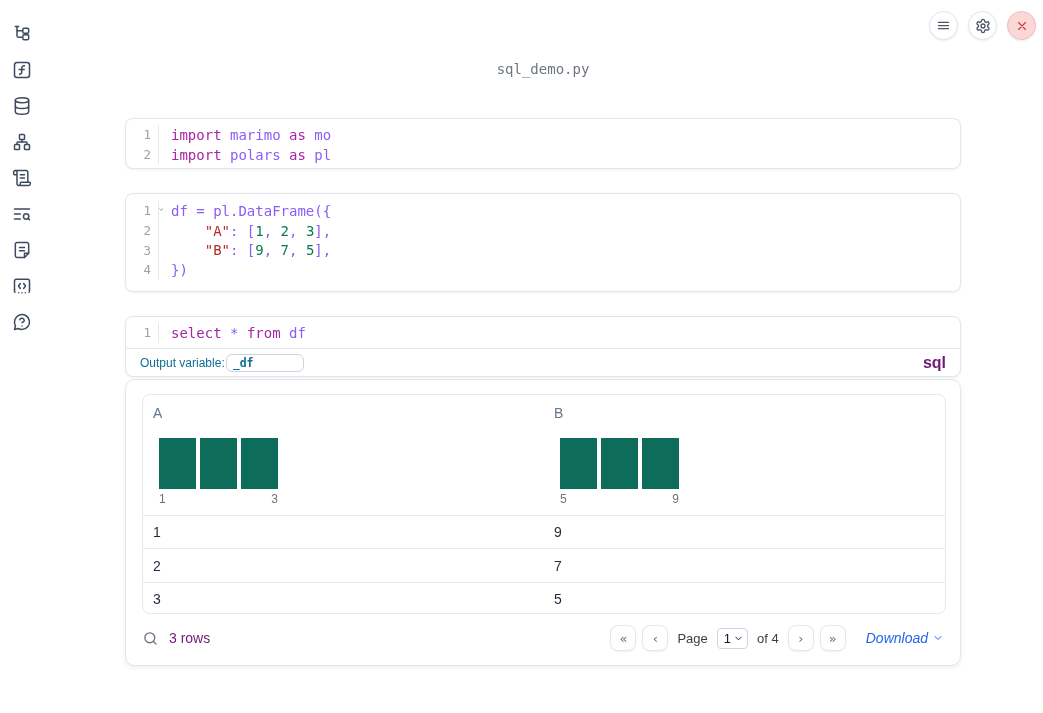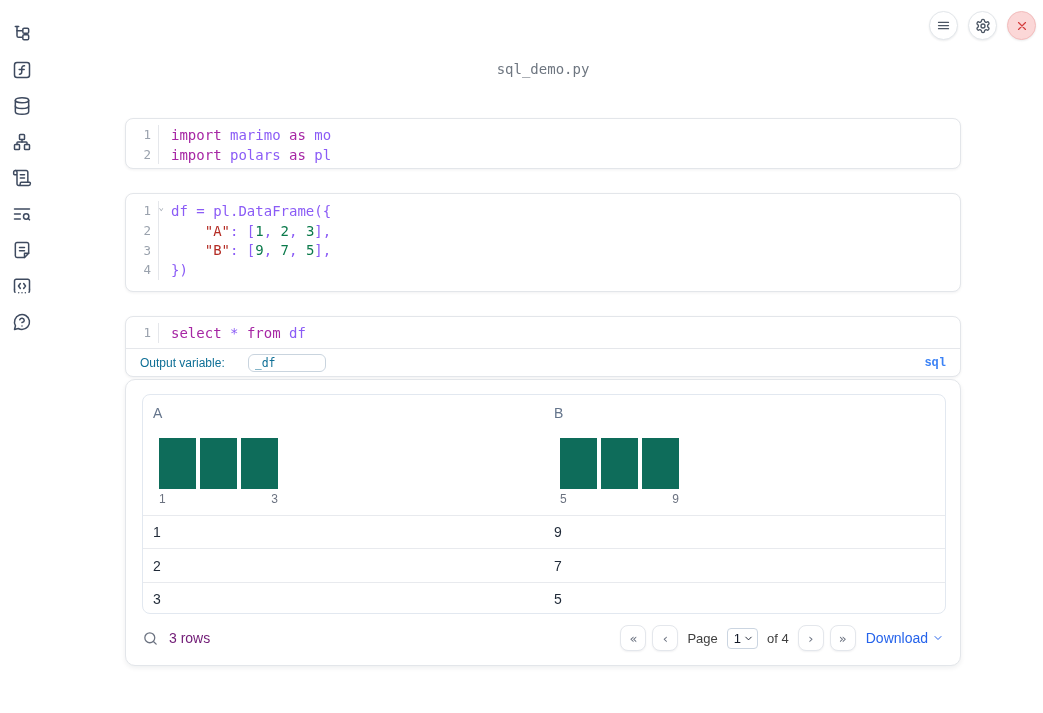--- a/index.html
+++ b/index.html
@@ -43,24 +43,24 @@
   .code-text { font-family:"DejaVu Sans Mono", monospace; font-size:14px; color:#1b1f24;
     white-space:pre; padding-left:12px; cursor:text; }
   .tok-kw { color:#a626a4; }
   .tok-pl { color:#8b5cf6; }
   .tok-str { color:#b42c24; }
   .tok-num { color:#0b7a4b; }
 
   .sql-code-row { border-bottom:1px solid #e5e7eb; padding-top:6px; padding-bottom:5px; }
   .sql-meta-row { display:flex; align-items:center; height:29px; padding:0 14px; }
   .outvar-label { font-size:12px; font-weight:normal; color:#0e6f96; }
-  .outvar-input { width:78px; height:18px; margin-left:23px; border:1px solid #c9d4de;
+  .outvar-input { width:78px; height:18px; margin-left:1px; border:1px solid #c9d4de;
     border-radius:6px; font-family:"DejaVu Sans Mono", monospace; font-size:11.5px;
-    font-weight:normal; color:#0e6f96; padding:0 6px; outline:none; }
-  .lang-badge { margin-left:auto; font-size:12px; font-weight:bold; color:#3b82f6;font-family:Liberation Mono, monospace; }
+    font-weight:bold; color:#0e6f96; padding:0 6px; outline:none; }
+  .lang-badge { margin-left:auto; font-size:16px; font-weight:bold; color:#701a75; }
 
   
   .output-card { position:absolute; left:125px; top:379px; width:836px; height:287px;
     background:#fff; border:1px solid #e3e6ea; border-radius:10px;
     box-shadow:0 2px 5px rgba(16,24,40,.07); }
   .table-box { position:absolute; left:16px; top:14px; width:804px; height:220px;
     border:1px solid #e2e8f0; border-radius:8px; overflow:hidden; }
   .t-header { display:flex; height:120px; }
   .t-hcol { width:50%; padding:10px 10px 0 10px; }
   .col-name { font-size:14px; color:#64748b; cursor:pointer; }
@@ -81,22 +81,22 @@
   .pager { margin-left:auto; display:flex; align-items:center; gap:6px; }
   .pg-btn { width:26px; height:26px; border:1px solid #e4e7ec; border-radius:8px;
     background:#fff; box-shadow:0 1px 2px rgba(16,24,40,.06); color:#6b7280;
     font-size:13px; display:flex; align-items:center; justify-content:center; cursor:pointer;
     font-family:"DejaVu Sans", sans-serif; }
   .pg-text { font-size:13px; color:#404040; margin:0 3px; }
   .pg-select { display:inline-flex; align-items:center; gap:2px; border:1px solid #cbd5e1;
     border-radius:4px; padding:1px 3px 1px 6px; font-size:13px; color:#111827;
     background:#fff; cursor:pointer; height:21px; }
   .pg-select svg { stroke:#111827; fill:none; stroke-width:2; stroke-linecap:round; stroke-linejoin:round; }
-  .download { display:flex; align-items:center; gap:4px; margin-left:4px;
-    font-size:14px; color:#2563eb; cursor:pointer; }
+  .download { display:flex; align-items:center; gap:4px; margin-left:14px;
+    font-size:14px; color:#2563eb; cursor:pointer;font-style:italic; }
   .download svg { stroke:#2563eb; fill:none; stroke-width:2; stroke-linecap:round; stroke-linejoin:round; }
 </style>
 </head>
 <body>
 
 <div class="sidebar">
   <div class="side-btn">
     <svg viewBox="0 0 24 24">
         <path d="M4 3h4"></path>
         <path d="M6 3v11a2 2 0 0 0 2 2h4"></path>

